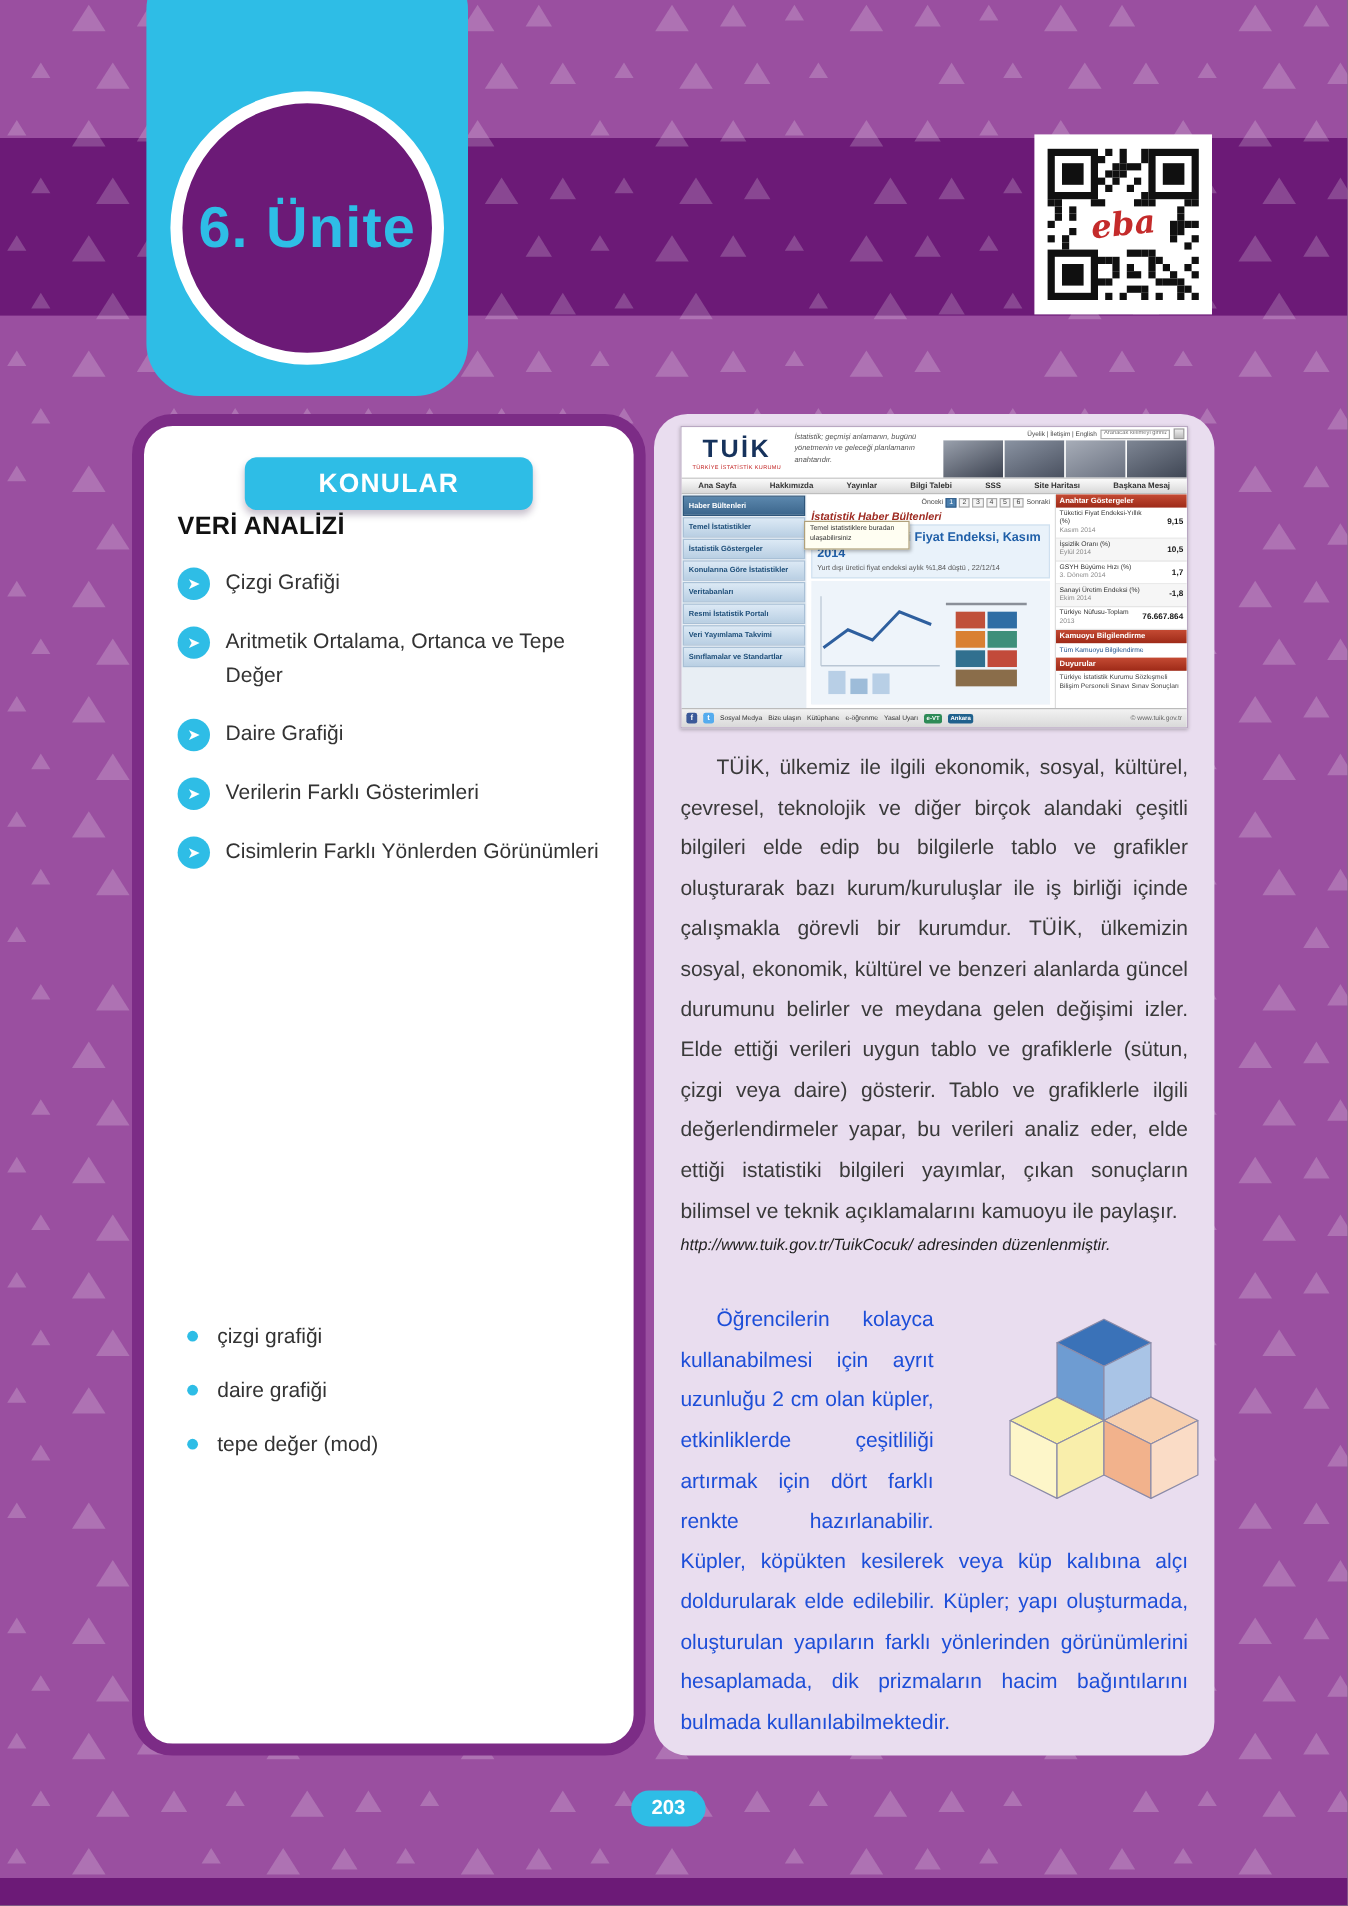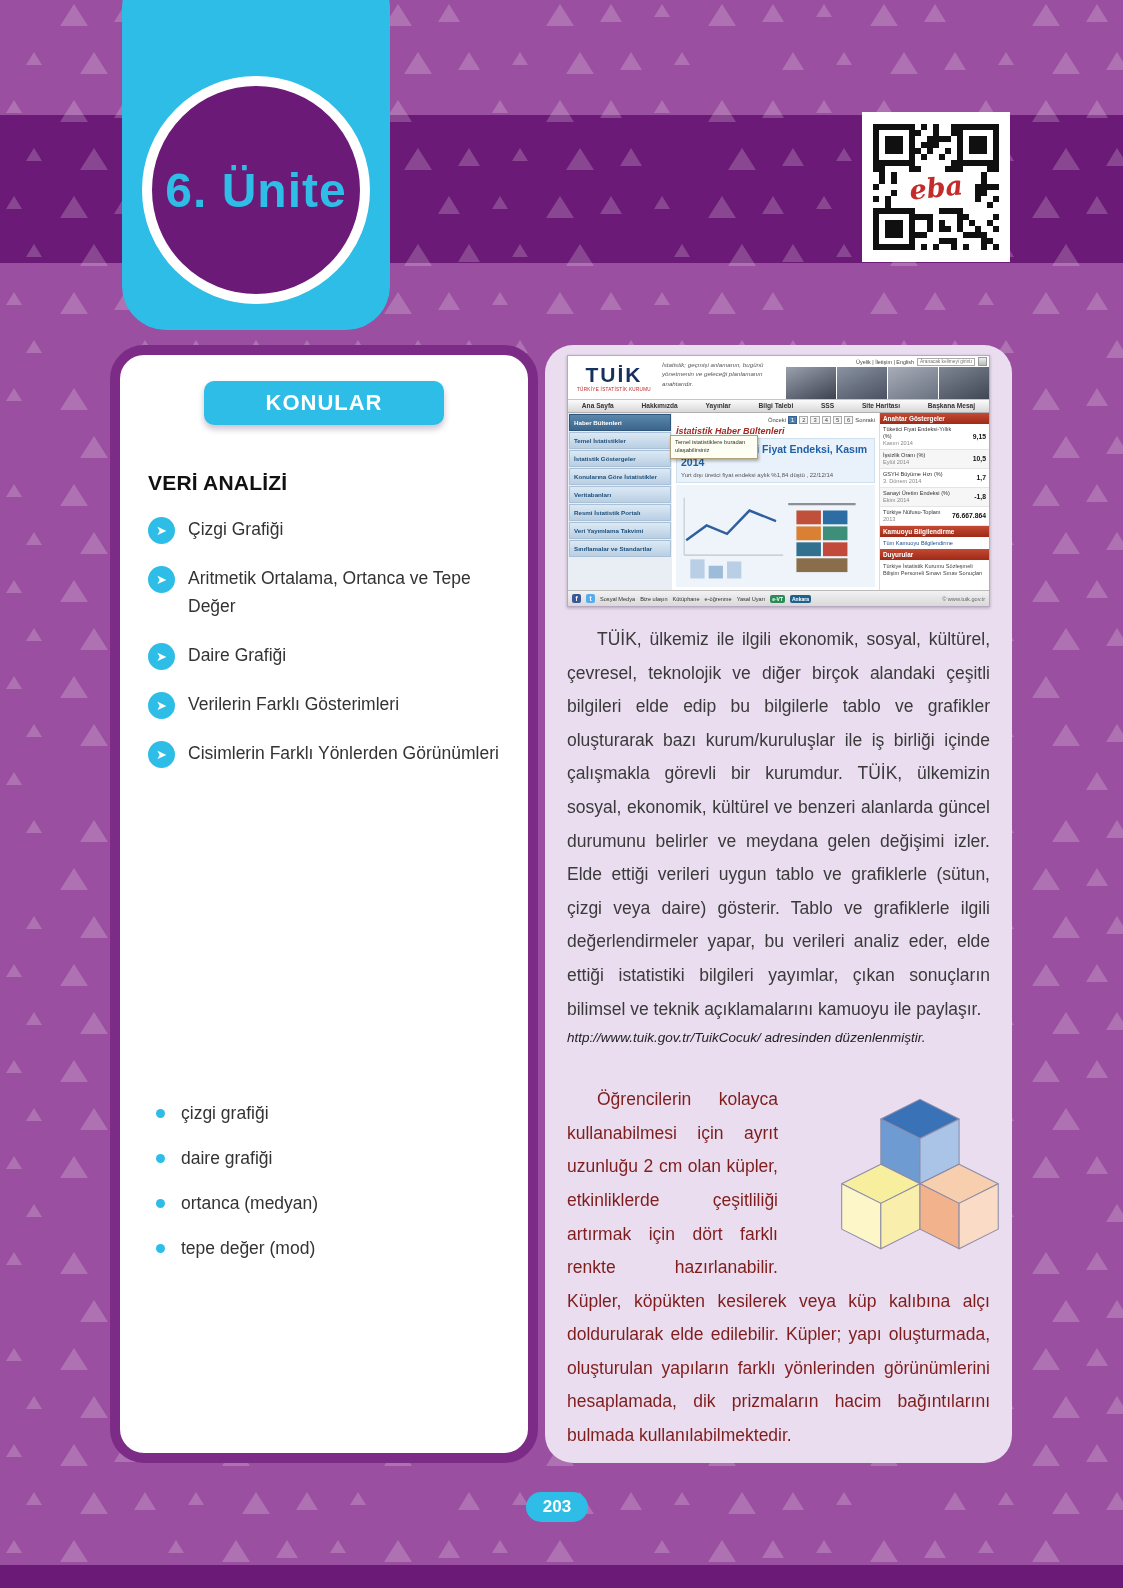--- a/index.html
+++ b/index.html
@@ -33,42 +33,42 @@
               display:flex; align-items:center; justify-content:center; }
   .eba-oval span { font-family:"DejaVu Serif", serif; font-style:italic; font-weight:bold; font-size:27px; color:#C42B2B; }
 
   
   .left-panel { position:absolute; left:110px; top:345px; width:428px; height:1118px; background:#fff;
                 border:10px solid #7C2C86; border-radius:34px; z-index:2; }
   .konular-badge { position:absolute; left:50%; transform:translateX(-50%); top:26px; width:240px; height:44px;
                    background:#2EBDE6; border-radius:10px; color:#fff; font-size:22px; font-weight:bold;
                    letter-spacing:1px; display:flex; align-items:center; justify-content:center;
                    box-shadow:0 4px 6px rgba(40,10,60,.25); }
-  .panel-inner { position:absolute; inset:0; padding:116px 24px 0 28px; }
+  .panel-inner { position:absolute; inset:0; padding:72px 24px 0 28px; }
   .section-title { font-size:21px; font-weight:bold; color:#111; letter-spacing:.2px; }
   .section-title.second { margin-top:40px; }
   .arrow-list { list-style:none; margin-top:4px; }
   .arrow-list li { display:flex; gap:13px; margin:20px 0; font-size:17.5px; color:#333;
                    line-height:1.62; align-items:flex-start; }
   .arrow-icon { flex:0 0 27px; width:27px; height:27px; border-radius:50%; background:#2EBDE6; color:#fff;
                 display:flex; align-items:center; justify-content:center; font-size:13px; margin-top:2px; }
   .terms-badge { position:absolute; left:62px; top:680px; width:308px; height:46px; background:#2EBDE6;
                  border-radius:10px; color:#fff; font-size:20px; font-weight:bold;
                  display:flex; align-items:center; justify-content:center;
                  box-shadow:4px 5px 0 rgba(60,30,80,.30); }
   .dot-list { position:absolute; left:36px; top:748px; list-style:none; width:350px; }
   .dot-list li { display:flex; align-items:center; font-size:17.5px; color:#333; margin-bottom:24px; }
   .dot { width:9px; height:9px; border-radius:50%; background:#2EBDE6; display:inline-block; margin-right:16px; flex:0 0 9px; }
 
   
   .right-panel { position:absolute; left:545px; top:345px; width:467px; height:1118px; background:#E9DDEF;
                  border-radius:28px; z-index:2; padding:10px 22px 0; }
   .article-p { margin-top:16px; font-size:17.5px; line-height:1.92; color:#3a3a3a; text-align:justify; text-indent:30px; }
   .citation { margin-top:4px; font-size:13.5px; font-style:italic; color:#222; }
-  .cube-section { margin-top:38px; font-size:17.5px; line-height:1.92; color:#7f1d1d; text-align:justify; text-indent:30px; }
+  .cube-section { margin-top:38px; font-size:17.5px; line-height:1.92; color:#1d4ed8; text-align:justify; text-indent:30px; }
   .cube-fig { float:right; width:198px; margin:4px 0 6px 14px; }
 
   
   .tuik-shot { width:423px; height:252px; margin:0 auto; background:#fff; border:1px solid #b9a8c2;
                box-shadow:0 1px 3px rgba(0,0,0,.25); position:relative; overflow:hidden;
                display:flex; flex-direction:column; }
   .shot-top { height:46px; display:flex; background:#fff; }
   .shot-logo { width:92px; display:flex; flex-direction:column; align-items:center; justify-content:center; }
   .logo-word { font-size:21px; font-weight:bold; color:#16325C; letter-spacing:2px; }
   .logo-sub { font-size:4.6px; color:#C22222; letter-spacing:.3px; }
@@ -892,24 +892,20 @@
       <li>
         <span class="dot"></span>
         <span>çizgi grafiği</span>
       </li>
       <li>
         <span class="dot"></span>
         <span>daire grafiği</span>
       </li>
       <li>
         <span class="dot"></span>
-        <span>ortanca (medyan)</span>
-      </li>
-      <li>
-        <span class="dot"></span>
         <span>tepe değer (mod)</span>
       </li>
     </ul>
   </div>
 
   <div class="right-panel">
 
     <div class="tuik-shot">
       <div class="shot-top">
         <div class="shot-logo">

